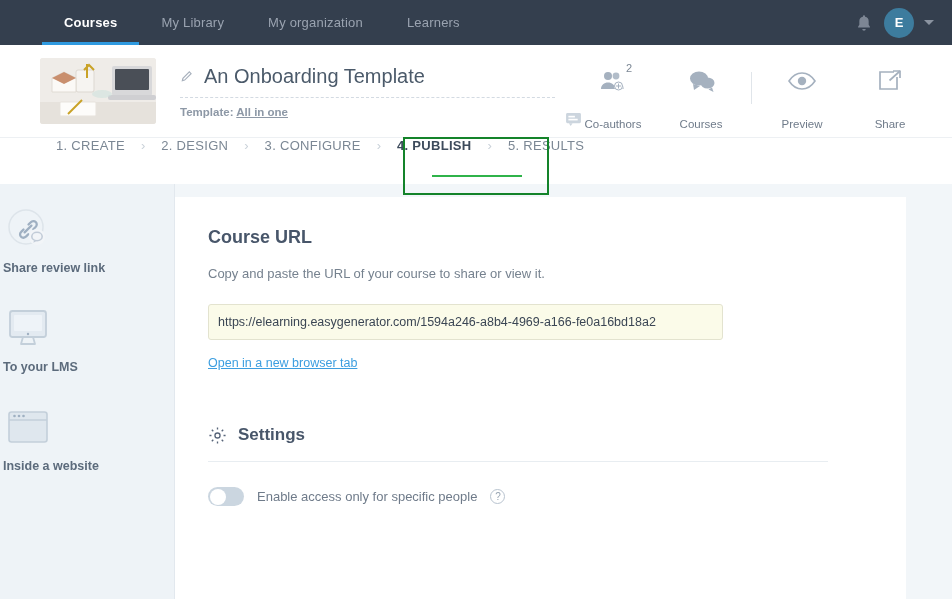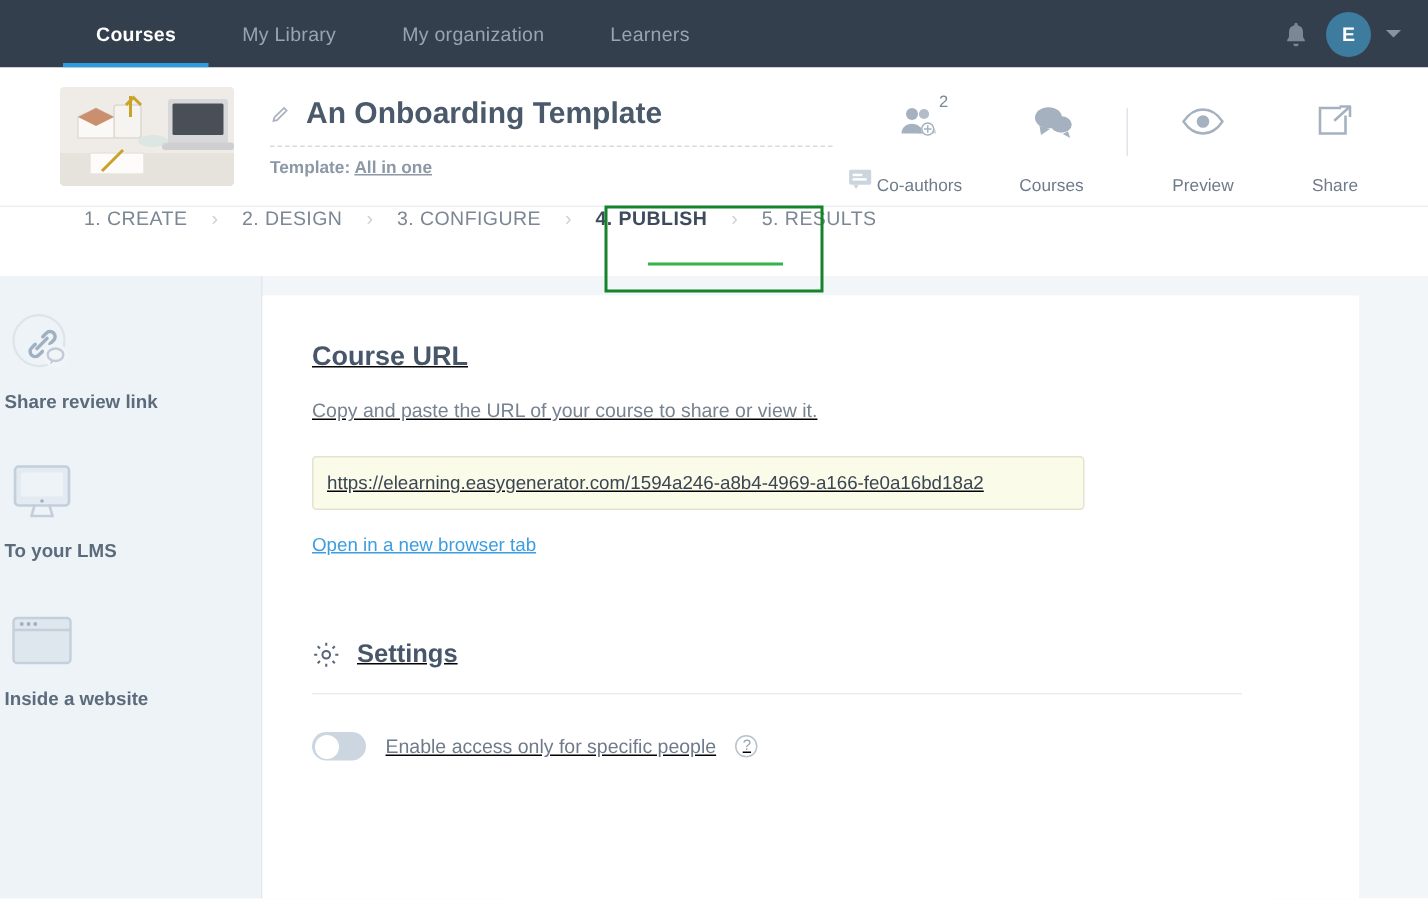--- a/index.html
+++ b/index.html
@@ -75,21 +75,21 @@
   .title-block {
     margin-left: 24px;
     width: 375px;
     flex: none;
   }
   .title-row { display: flex; align-items: center; gap: 10px; }
   .pencil-icon { width: 14px; height: 14px; color: #a8b1bd; flex: none; }
   .course-title {
     font-size: 20px;
     color: #4b5a6a;
-    font-weight: bold;
+    font-weight: normal;
     white-space: nowrap;
   }
   .title-underline {
     margin-top: 9px;
     border-bottom: 1px dashed #d3dae2;
     width: 100%;
   }
   .template-line {
     margin-top: 8px;
     font-size: 11.5px;
@@ -220,21 +220,20 @@
     background: #ffffff;
     border-left-color: #2f9ae0;
   }
 
   
   .main {
     flex: 1;
     padding: 13px 16px 0 0;
     display: flex;
     justify-content: space-between;
-    text-decoration: underline;
   }
   .panel {
     background: #ffffff;
     width: 731px;
     height: 100%;
     padding: 30px 0 0 33px;
   }
   .sec-title {
     font-size: 18px;
     color: #48566a;

